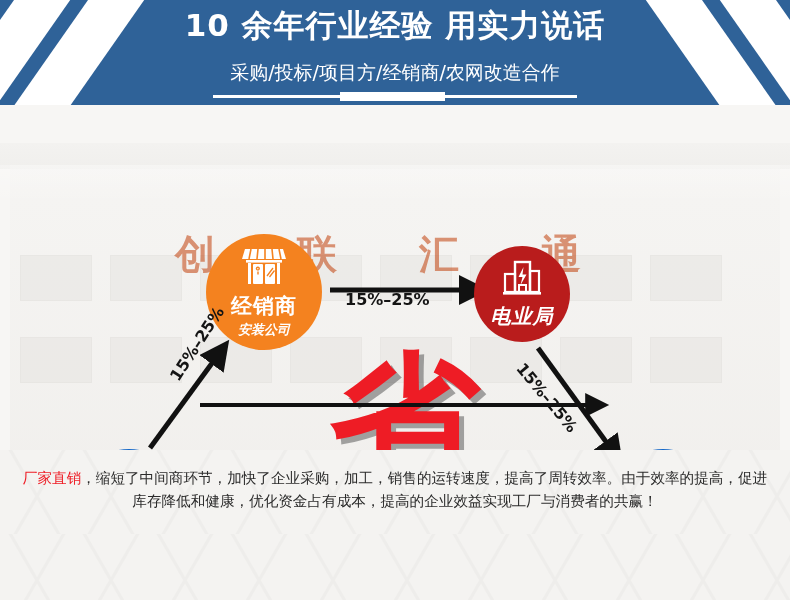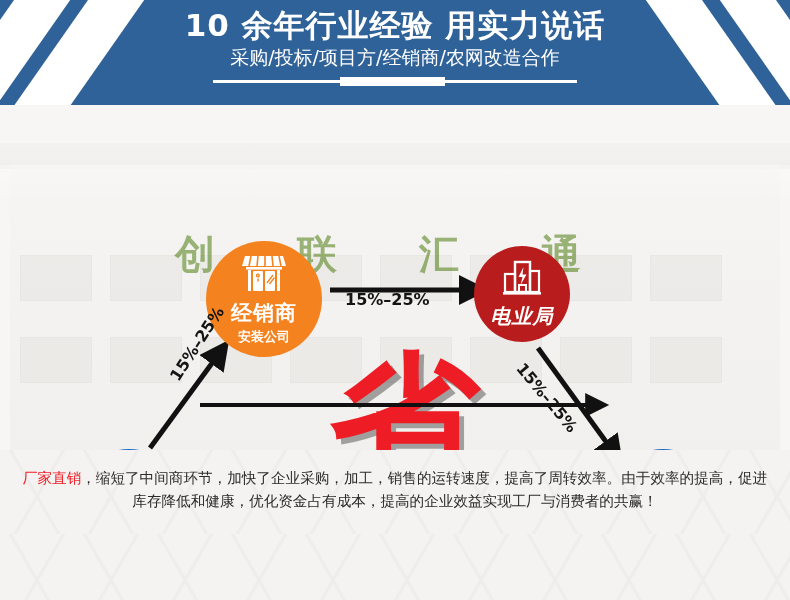--- a/index.html
+++ b/index.html
@@ -27,21 +27,21 @@
   #banner-inner {
     position: absolute; left: 0; top: 0; width: 790px; height: 105px;
     display: flex; flex-direction: column; align-items: center; justify-content: flex-start;
     padding-top: 7px;
   }
   #headline {
     color: #ffffff; font-size: 31px; font-weight: bold; letter-spacing: 1px;
     line-height: 1.2; white-space: nowrap;
   }
   #subline {
-    color: #ffffff; font-size: 19px; letter-spacing: 0px; margin-top: 1px;
+    color: #ffffff; font-size: 19px; letter-spacing: 0px; margin-top: 16px;
     white-space: nowrap;
   }
   #underline-wrap {
     margin-top: 6px; width: 400px; height: 9px;
     display: flex; align-items: center; justify-content: center; position: relative;
   }
   #underline-thin {
     position: absolute; left: 18px; right: 18px; top: 3px; height: 3px; background: #ffffff;
   }
   #underline-thick {
@@ -66,36 +66,36 @@
   }
   .bg-win {
     background: #e6e4e1; border: 1px solid #dedcd8;
   }
   .bg-stripe-light {
     background: linear-gradient(180deg, rgba(255,255,255,0.55), rgba(255,255,255,0));
   }
 
   .watermark {
     position: absolute; top: 122px; left: 0; width: 790px; text-align: center;
-    color: #4d7c0f; font-size: 40px; font-weight: bold; letter-spacing: 34px;
+    color: #c2410c; font-size: 40px; font-weight: bold; letter-spacing: 34px;
     opacity: 0.55; white-space: nowrap;
   }
 
   
   .node {
     position: absolute; border-radius: 50%;
     display: flex; flex-direction: column; align-items: center; justify-content: center;
     color: #ffffff; text-align: center;
   }
   .node .glyph { line-height: 1; }
   .node .n-title { font-weight: bold; letter-spacing: 1px; }
-  .node .n-sub { font-weight: bold; }
+  .node .n-sub { font-weight: bold; font-style: italic; }
 
   #node-dealer {
-    left: 206px; top: 136px; width: 116px; height: 116px; background: #f4821f;
+    left: 206px; top: 129px; width: 116px; height: 116px; background: #f4821f;
   }
   #node-dealer .n-title { font-size: 21px; margin-top: 3px; }
   #node-dealer .n-sub { font-size: 13px; margin-top: 1px; }
 
   #node-power {
     left: 474px; top: 141px; width: 96px; height: 96px; background: #b91c1c; font-style: italic;
   }
   #node-power .n-title { font-size: 20px; margin-top: 3px; }
 
   #node-origin {

